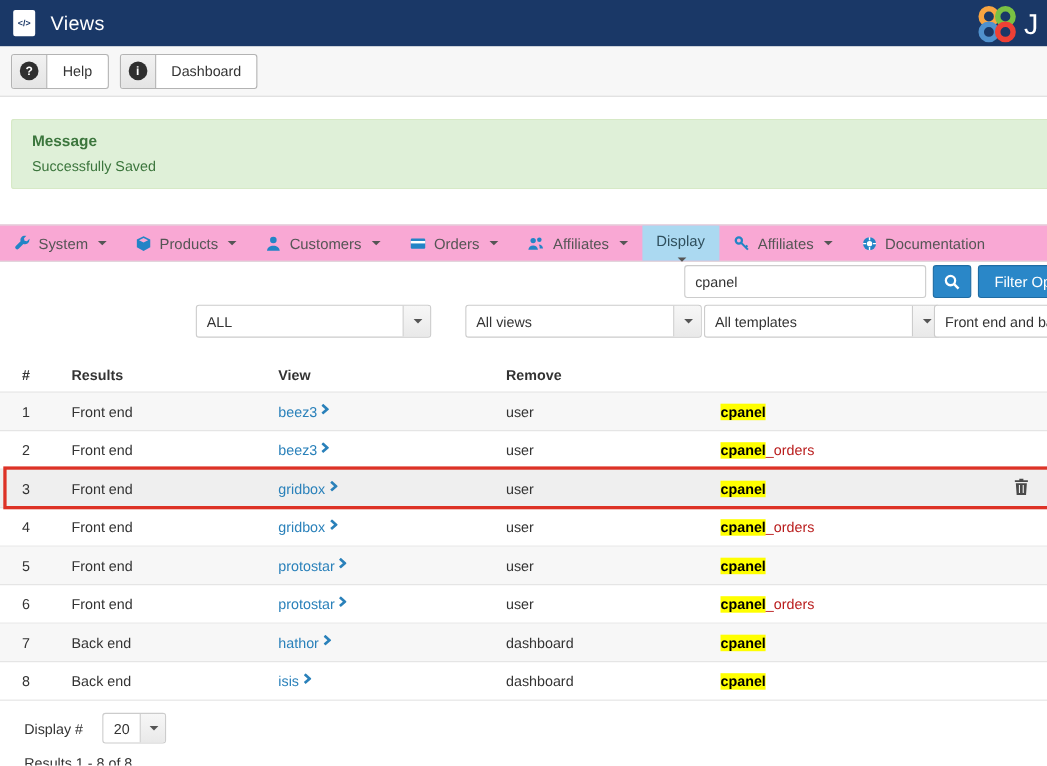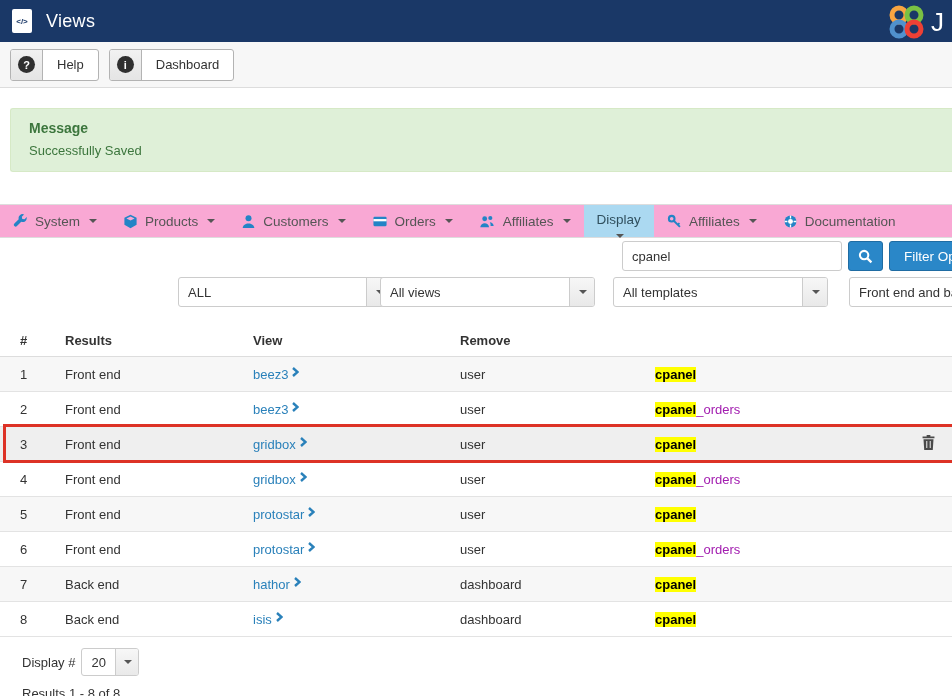--- a/index.html
+++ b/index.html
@@ -91,47 +91,47 @@
   .sel {
     position:absolute; top:1px; height:30px; background:#fff;
     border:1px solid #ccc; border-radius:3px; display:flex; cursor:pointer; overflow:hidden;
   }
   .sel-val { flex:1; display:flex; align-items:center; padding:0 9px; color:#333; white-space:nowrap; }
   .sel-caret {
     width:25px; border-left:1px solid #ccc; background:linear-gradient(#f7f7f7,#e9e9e9);
     display:flex; align-items:center; justify-content:center;
   }
   .sel-1 { left:178px; width:214px; }
-  .sel-2 { left:380px; width:215px; }
-  .sel-3 { left:613px; width:215px; }
+  .sel-2 { left:423px; width:215px; }
+  .sel-3 { left:640px; width:215px; }
   .sel-4 { left:849px; width:200px; }
 
   
   .tablewrap { margin-top:14px; }
   .trow {
     display:grid; grid-template-columns:45px 188px 207px 195px 267px 50px;
     align-items:center; height:35px; position:relative;
   }
   .trow > div { padding-left:20px; white-space:nowrap; overflow:visible; }
   .thead { height:33px; font-weight:bold; color:#333; border-bottom:1px solid #ddd; }
   .tbody .trow { border-bottom:1px solid #e3e3e3; }
   .tbody .trow:nth-child(odd) { background:#f7f7f7; }
   .tbody .trow.selected { background:#efefef; }
   .tbody .trow.selected::after {
     content:""; position:absolute; left:3px; right:-6px; top:-3px; bottom:-2px;
     border:3px solid #dd3226; pointer-events:none;
   }
   a.tpl-link { color:#2a81ba; text-decoration:none; display:inline-flex; align-items:flex-start; gap:4px; }
   .hl { background:#ffff00; font-weight:bold; color:#000; }
-  .file-suffix { color:#a21caf; }
+  .file-suffix { color:#b91c1c; }
   .trash-btn { background:none; border:none; cursor:pointer; padding:0; line-height:0; }
 
   
   .pager { margin:11px 0 0 22px; display:flex; align-items:center; }
-  .pager .plabel { margin-right:6px; }
+  .pager .plabel { margin-right:18px; }
   .psel {
     position:static; width:58px; height:28px;
   }
   .results { margin:10px 0 0 22px; color:#333; }
 </style>
 </head>
 <body>
 
 <div class="page">
 

